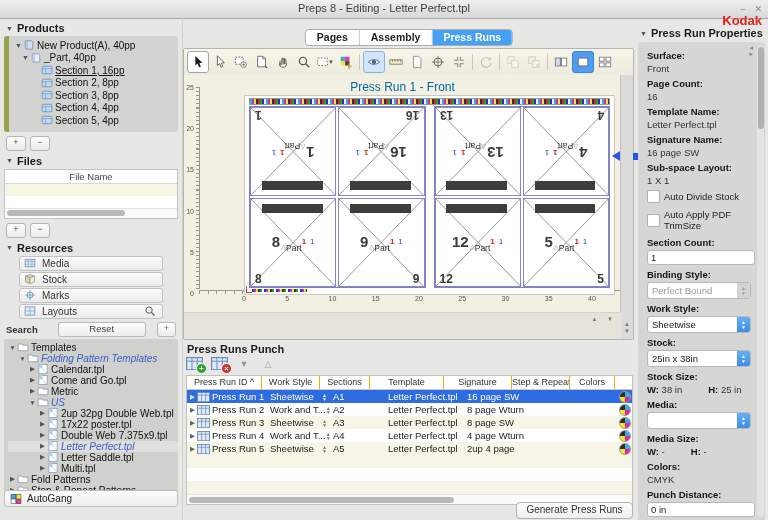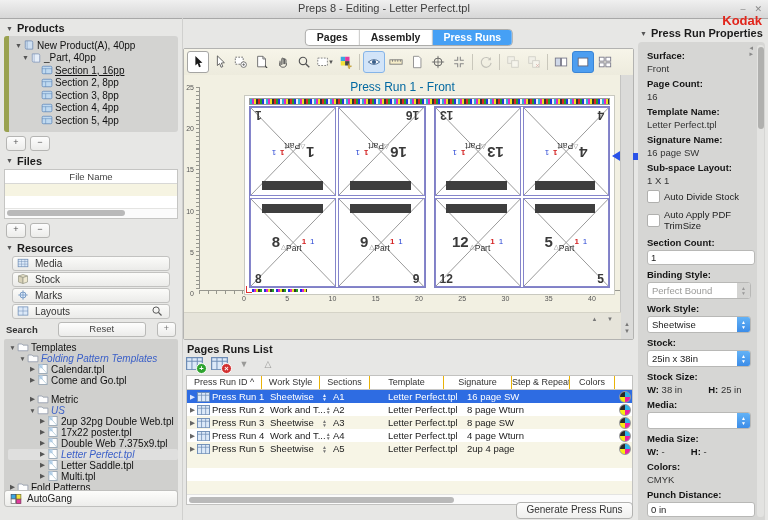--- a/index.html
+++ b/index.html
@@ -20,21 +20,21 @@
   .trow .tri{width:9px;font-size:7px;color:#555;text-align:center;flex:0 0 auto}
   .ticon{width:12px;height:12px;margin-right:2px;flex:0 0 auto}
   .smallbtns{display:flex;gap:4px;margin:4px 0 0 6px}
   .sbtn{width:18px;height:13px;background:linear-gradient(#fdfdfd,#ececea);border:1px solid #b5b5b3;border-radius:3px;
         font-size:9px;line-height:11px;text-align:center;color:#555}
   .filespanel{margin:0 4px;background:#fff;border:1px solid #c5c5c3}
   .fhdr{height:13px;border-bottom:1px solid #d8d8d6;text-align:center;font-size:9.5px;color:#444;line-height:13px}
   .frow{height:12px}.frow.odd{background:#f6f4e2}
   .hscroll{height:9px;background:#fbfbfb;border-top:1px solid #e4e4e2;position:relative}
   .hthumb{position:absolute;left:2px;top:1.5px;height:6px;background:#b9b9b9;border-radius:3px}
-  .resbtn{display:flex;align-items:center;gap:4px;height:13px;margin:1px 12px;background:linear-gradient(#fbfbf9,#ebebe9);
+  .resbtn{display:flex;align-items:center;gap:4px;height:13px;margin:1px 19px;background:linear-gradient(#fbfbf9,#ebebe9);
           border:1px solid #c2c2c0;border-radius:3px;padding:0 4px;font-size:10px;color:#333}
   .resbtn .mag{margin-left:auto}
   .searchrow{display:flex;align-items:center;margin:3px 6px 2px 6px;gap:4px}
   .slabel{font-weight:bold;font-size:9.5px;color:#333}
   .resetbtn{width:86px;height:13px;background:linear-gradient(#fdfdfd,#ececea);border:1px solid #b9b9b7;border-radius:3px;
             font-size:9.5px;color:#444;text-align:center;line-height:12px;margin-left:16px}
   .plusbtn{width:17px;height:13px;background:linear-gradient(#fdfdfd,#ececea);border:1px solid #b9b9b7;border-radius:3px;
            font-size:9px;line-height:11px;text-align:center;color:#777;margin-left:auto}
   .treepanel{margin:0 4px;background:#d0d0ce;border-radius:2px;padding:3px 0 3px 4px;height:150px;overflow:hidden}
   .ttrow{display:flex;align-items:center;height:11px;font-size:10px;white-space:nowrap;border-radius:2px}
@@ -350,21 +350,21 @@
           <span class="tri">▶</span>
           <span class="ticon">
             <svg viewBox="0 0 16 16">
               <rect x="2.5" y="2" width="11" height="12" fill="#fff" stroke="#89a"></rect>
               <rect x="2.5" y="2" width="5" height="5" fill="#bcd6ee"></rect>
               <path d="M2.5 2l11 12" stroke="#9bc" stroke-width=".8"></path>
             </svg>
           </span>
           <span class="lbl">Come and Go.tpl</span>
         </div>
-        <div class="ttrow" style="padding-left: 20px; margin-top: 8px;">
+        <div class="ttrow" style="padding-left: 20px;">
           <span class="tri">▶</span>
           <span class="ticon">
             <svg viewBox="0 0 16 16">
               <path d="M1.5 4h5l1.5 1.5h6.5V13h-13z" fill="#fdfdfd" stroke="#8a93a5"></path>
             </svg>
           </span>
           <span class="lbl">Metric</span>
         </div>
         <div class="ttrow link" style="padding-left: 20px;">
           <span class="tri">▼</span>
@@ -773,21 +773,21 @@
         <div class="shaft"></div>
     </div>
     <div class="gutterv">
         <div class="arr">▲<br>▼</div>
       </div>
     <div class="pvbottom">
         <div class="arr">▲ ▼</div>
       </div>
   </div>
 
-  <div class="listlabel">Pages Runs List</div>
+  <div class="listlabel">Press Runs Punch</div>
   <div class="listtb" id="list-toolbar">
       <div class="bicon">
         <svg viewBox="0 0 14 11">
           <rect x=".5" y=".5" width="13" height="10" fill="#dce9f8" stroke="#6d8cb5"></rect>
           <path d="M.5 3.5h13M4.9.5v10M9.3.5v10" stroke="#6d8cb5" stroke-width=".8"></path>
         </svg>
         <span class="badge add">+</span>
       </div>
       <div class="bicon">
         <svg viewBox="0 0 14 11">

